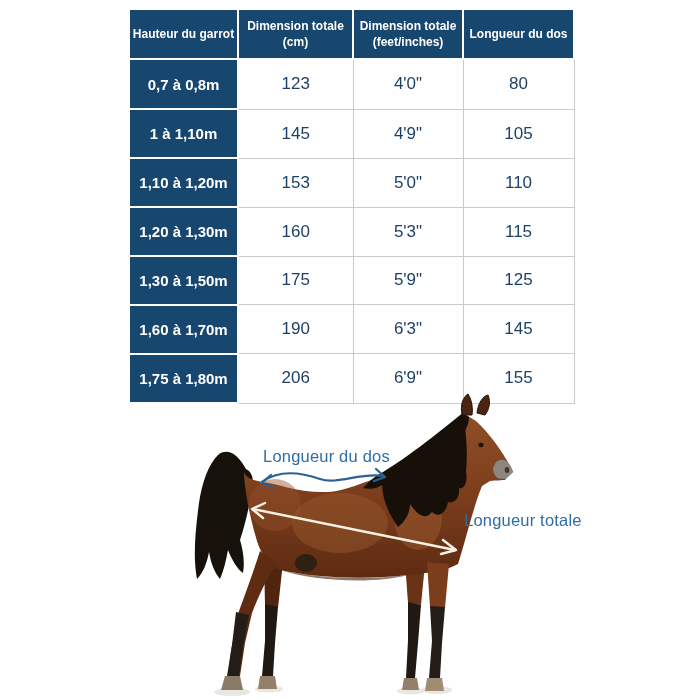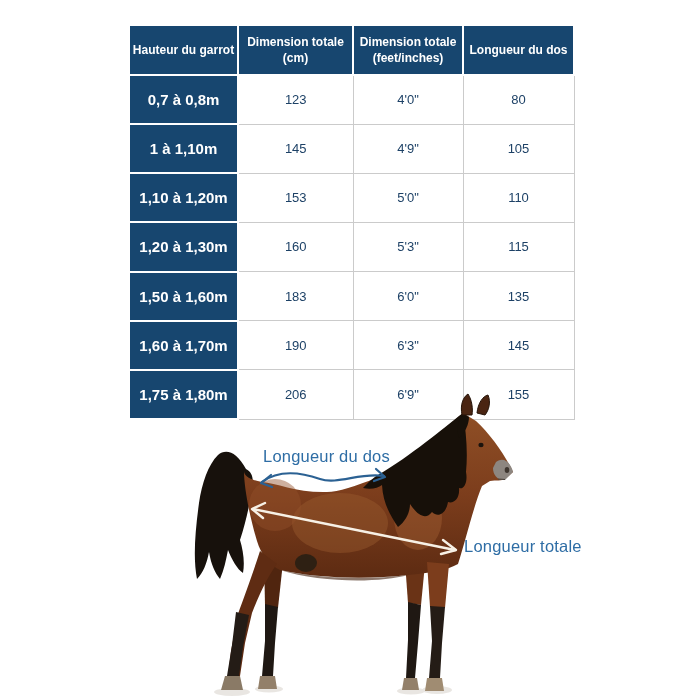--- a/index.html
+++ b/index.html
@@ -4,50 +4,50 @@
 <style>
   html,body{margin:0;padding:0;}
   body{
     width:700px;height:700px;position:relative;background:#ffffff;
     font-family:"Liberation Sans", sans-serif;overflow:hidden;
   }
   .stage{position:absolute;inset:0;width:700px;height:700px;}
 
   
   table.size-table{
-    position:absolute;left:128px;top:24px;width:445px;height:396px;
+    position:absolute;left:128px;top:8px;width:445px;height:396px;
     border-collapse:collapse;table-layout:fixed;
   }
   table.size-table thead tr{height:50px;}
   table.size-table th, table.size-table td{
     text-align:center;vertical-align:middle;padding:1px 2px;
   }
   table.size-table th{
     background:var(--header-bg,#17466F);color:#ffffff;
     font-size:12px;font-weight:bold;line-height:1.35;
     border:2px solid #ffffff;
   }
   table.size-table td{
     background:#ffffff;color:var(--cell-text,#1D4166);
-    font-size:13px;font-weight:normal;
+    font-size:17px;font-weight:normal;
     border:1px solid var(--border-gray,#CBCBCB);
   }
   table.size-table td.dark{
     background:var(--header-bg,#17466F);color:#ffffff;
     font-size:15px;font-weight:bold;border:2px solid #ffffff;
   }
 
   
   .horse-wrap{position:absolute;left:180px;top:393px;width:420px;height:307px;}
   .diagram-label{
     position:absolute;color:var(--label-blue,#2E6DA5);
     font-size:16.5px;font-weight:normal;letter-spacing:.2px;white-space:nowrap;
   }
   .label-dos{left:263px;top:447px;}
-  .label-totale{left:464px;top:537px;}
+  .label-totale{left:464px;top:511px;}
 </style>
 </head>
 <body>
 
 <div class="stage">
 
   <table class="size-table">
     <colgroup>
       <col style="width:109px">
         <col style="width:115px">
@@ -81,24 +81,24 @@
           <td>5'0"</td>
           <td>110</td>
         </tr>
         <tr>
           <td class="dark">1,20 à 1,30m</td>
           <td>160</td>
           <td>5'3"</td>
           <td>115</td>
         </tr>
         <tr>
-          <td class="dark">1,50 à 1,60m</td>
-          <td>183</td>
-          <td>6'0"</td>
-          <td>135</td>
+          <td class="dark">1,30 à 1,50m</td>
+          <td>175</td>
+          <td>5'9"</td>
+          <td>125</td>
         </tr>
         <tr>
           <td class="dark">1,60 à 1,70m</td>
           <td>190</td>
           <td>6'3"</td>
           <td>145</td>
         </tr>
         <tr>
           <td class="dark">1,75 à 1,80m</td>
           <td>206</td>

